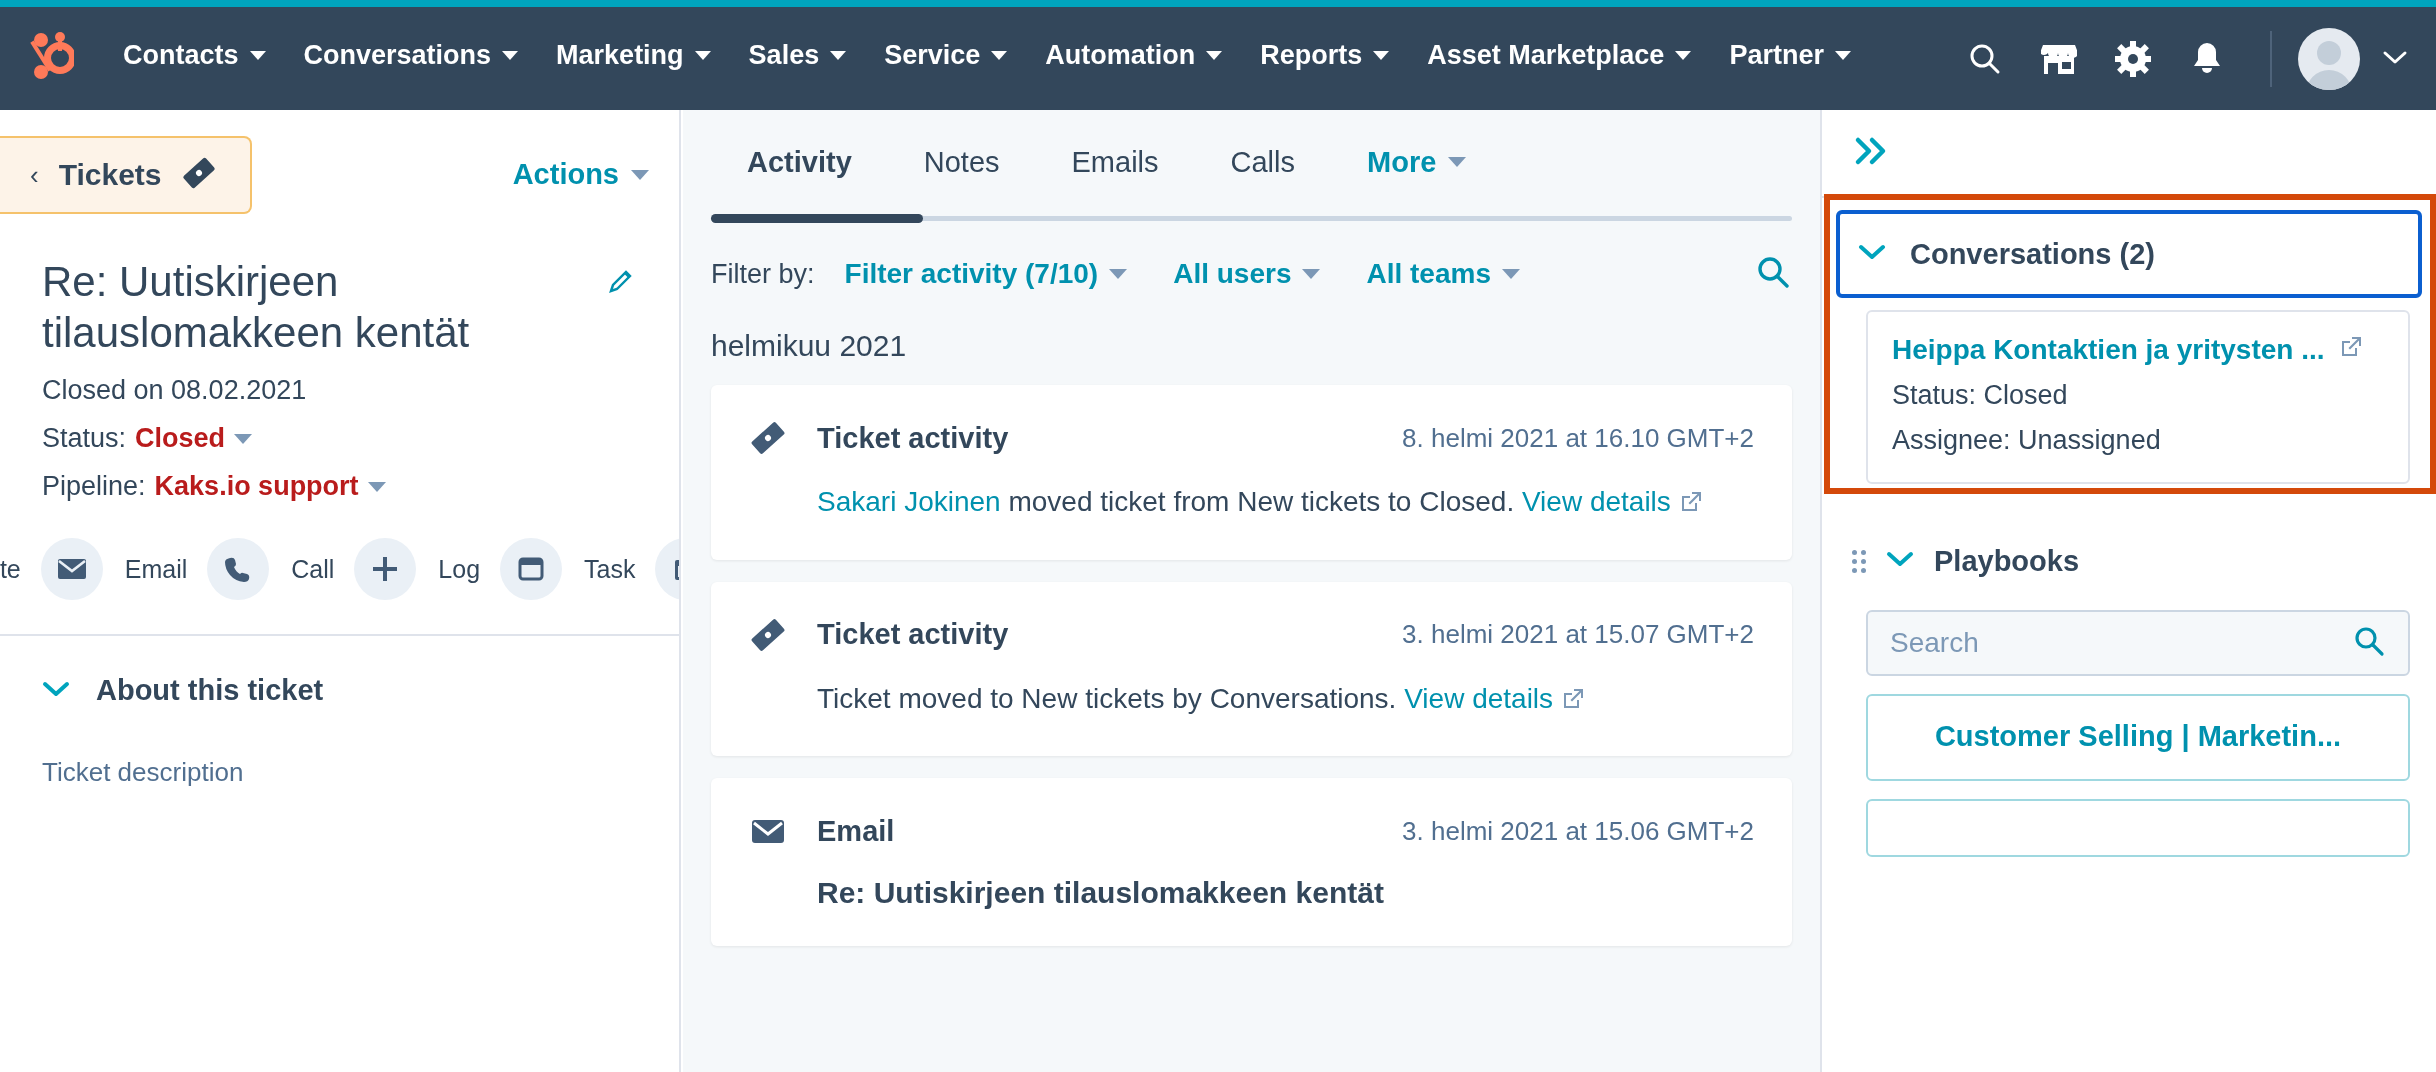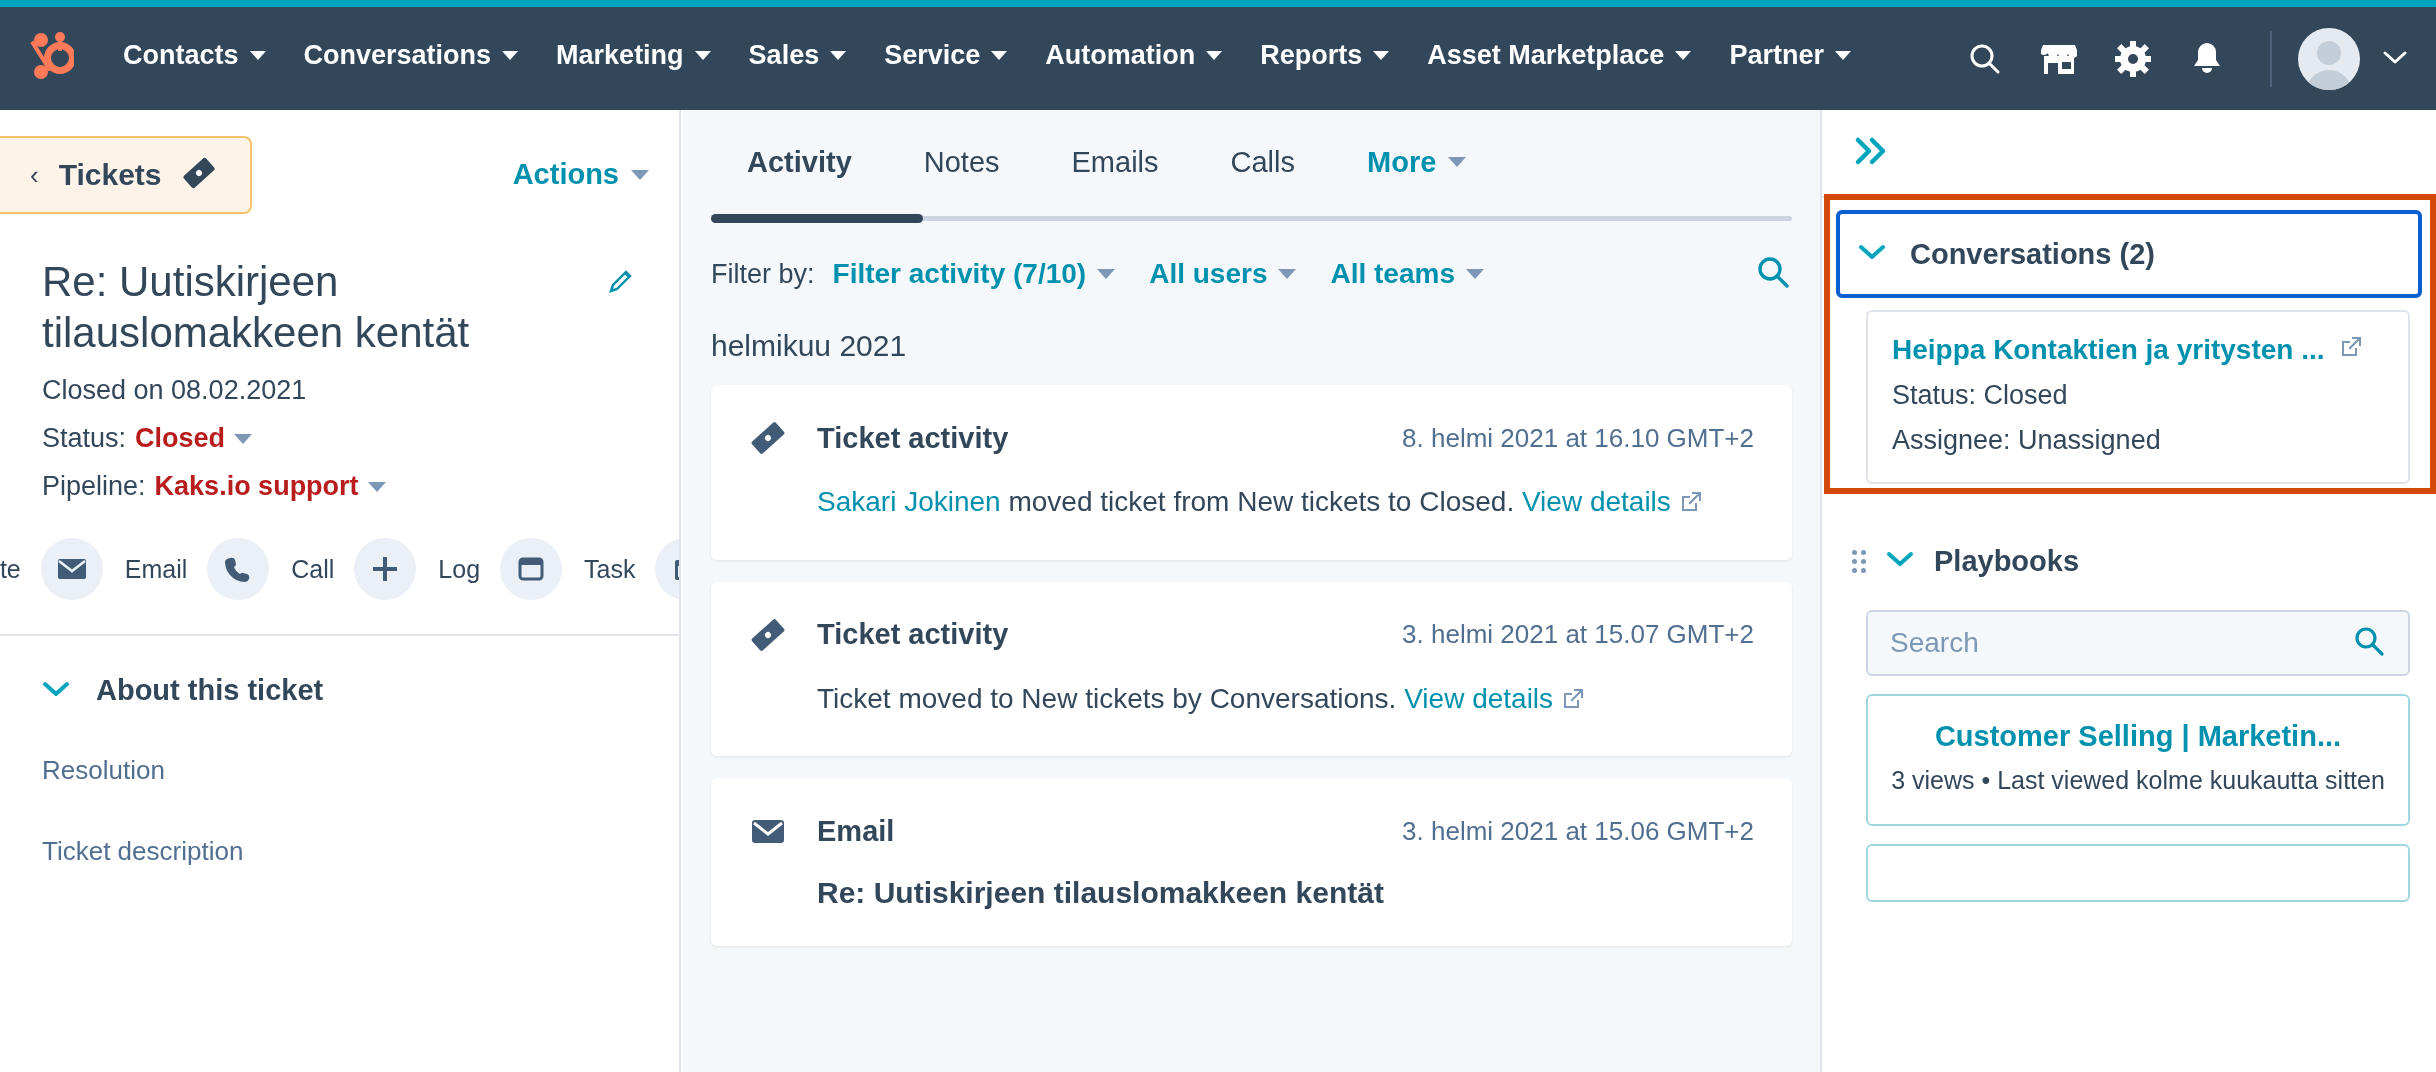--- a/index.html
+++ b/index.html
@@ -91,21 +91,21 @@
     height: 104px; background: #f5f8fa; }
   .tab { color: #33475b; font-size: 29px; padding: 0 36px; height: 104px;
     display: flex; align-items: center; cursor: pointer; }
   .tab.active { font-weight: 700; }
   .tab.more { color: #0091ae; font-weight: 700; gap: 12px; }
   .tab-underline-wrap { position: relative; height: 9px; margin: 0 28px; }
   .tab-underline-track { position:absolute; left:0; right:0; top:2px; height:5px;
     background:#cbd6e2; border-radius:3px; }
   .tab-underline-active { position:absolute; left:0; top:0; width:212px; height:9px;
     background:#33475b; border-radius:5px; }
-  .filterbar { display: flex; align-items: center; padding: 30px 28px 0 28px; gap: 0; }
+  .filterbar { display: flex; align-items: center; padding: 30px 28px 0 28px; gap: 12px; }
   .fb-lbl { color: #33475b; font-size: 27px; margin-right: 18px; }
   .fb-item { color: #0091ae; font-size: 28px; font-weight: 700; cursor: pointer;
     display: flex; align-items: center; gap: 11px; margin-right: 34px; }
   .fb-search { margin-left: auto; cursor: pointer; }
   .month-lbl { color: #33475b; font-size: 30px; padding: 34px 28px 0 28px; }
 
   .card { background: #fff; border-radius: 6px; margin: 22px 28px 0 28px;
     padding: 34px 38px 36px 38px; box-shadow: 0 1px 3px rgba(0,0,0,.08); }
   .card-head { display: flex; align-items: center; }
   .card-ico { width: 46px; margin-right: 22px; display:flex; align-items:center; }
@@ -373,21 +373,20 @@
 
     <div class="about-row">
       <span>
         <svg width="28" height="18" viewBox="0 0 28 18">
           <polyline points="3,4 14,14 25,4" fill="none" stroke="#00a4bd" stroke-width="4" stroke-linecap="round" stroke-linejoin="round"></polyline>
         </svg>
       </span>
       <span class="about-lbl">About this ticket</span>
     </div>
 
-    <div class="prop p1">Resolution</div>
     <div class="prop p2">Ticket description</div>
   </div>
 
   <div class="center">
 
     <div class="tabs">
       <div class="tab active">
         <span>Activity</span>
       </div>
       <div class="tab">
@@ -556,21 +555,20 @@
         <span>
           <svg width="34" height="34" viewBox="0 0 34 34">
             <circle cx="14" cy="14" r="9" fill="none" stroke="#0091ae" stroke-width="3.2"></circle>
             <line x1="21" y1="21" x2="30" y2="30" stroke="#0091ae" stroke-width="3.2" stroke-linecap="round"></line>
           </svg>
         </span>
       </div>
 
       <div class="pb-card">
         <div class="pb-title">Customer Selling | Marketin...</div>
-        <div class="pb-sub">3 views • Last viewed kolme kuukautta sitten</div>
       </div>
 
       <div class="pb-card partial"></div>
     </div>
 
     <div class="hl-box"></div>
   </div>
 
 </div>
 

